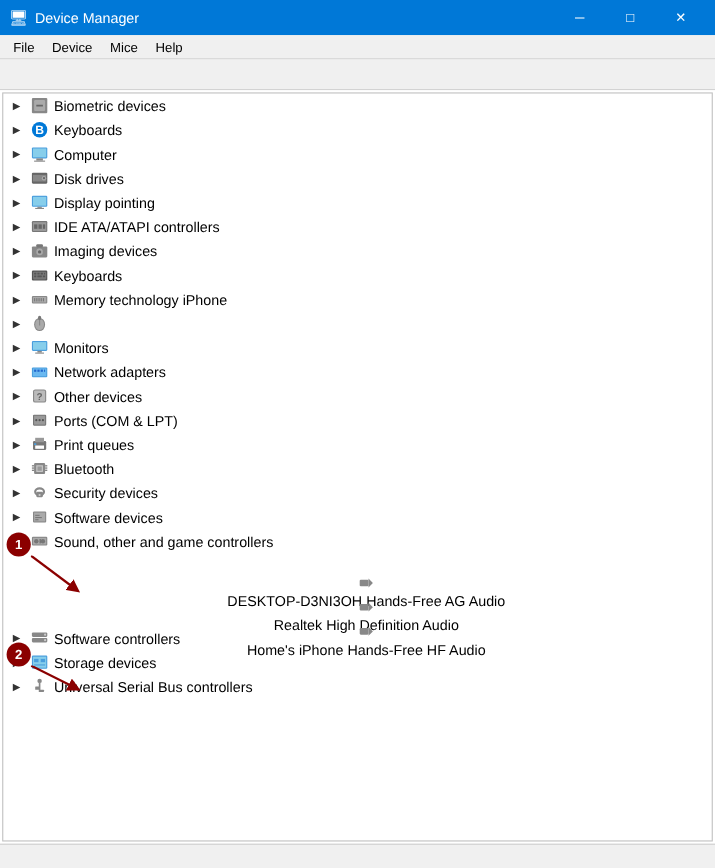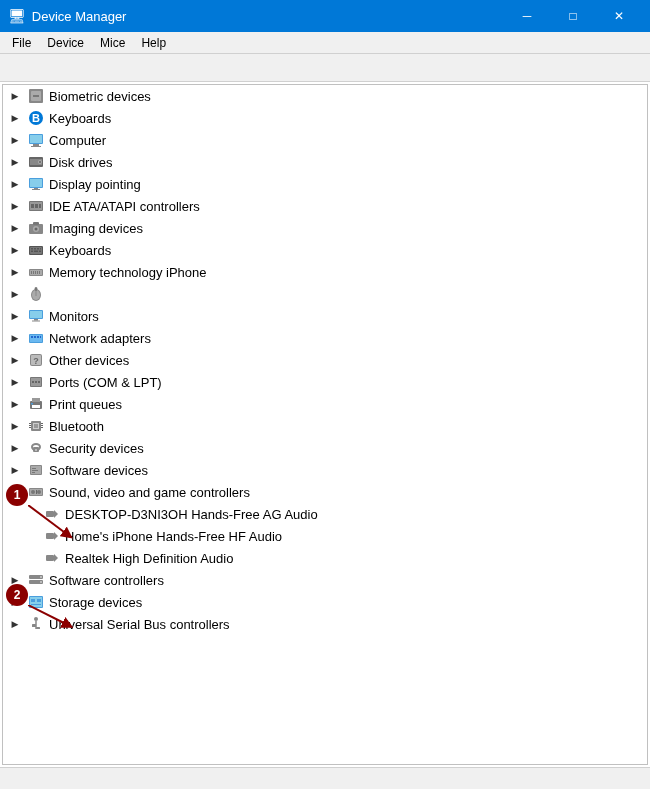--- a/index.html
+++ b/index.html
@@ -82,21 +82,21 @@
 
     .item-icon {
       width: 18px; height: 18px;
       margin: 0 4px;
       display: flex; align-items: center; justify-content: center;
       font-size: 14px; flex-shrink: 0;
     }
 
     .item-label { font-size: 13px; }
 
-    .indent-1 { padding-left: 20px; }
+    .indent-1 { padding-left: 20px; flex-direction: column; }
 
     .status-bar {
       height: 22px;
       background: #f0f0f0;
       border-top: 1px solid #d0d0d0;
       display: flex;
       align-items: center;
       padding: 0 6px;
       font-size: 12px;
     }
@@ -400,21 +400,21 @@
         <span class="chevron expanded">▼</span>
         <span class="item-icon">
           <svg width="16" height="16" viewBox="0 0 16 16">
               <rect x="1" y="4" width="14" height="8" rx="1" fill="#888"></rect>
               <rect x="2" y="5" width="12" height="6" fill="#aaa"></rect>
               <circle cx="5" cy="8" r="2" fill="#777"></circle>
               <circle cx="11" cy="8" r="2" fill="#777"></circle>
               <rect x="8" y="6" width="1" height="4" fill="#666"></rect>
             </svg>
         </span>
-        <span class="item-label">Sound, video and game controllers</span>
+        <span class="item-label">Sound, other and game controllers</span>
       </div>
 
       <div class="tree-item indent-1">
         <span class="chevron" style="visibility:hidden">▶</span>
         <span class="item-icon">
           <svg width="16" height="16" viewBox="0 0 16 16">
               <rect x="2" y="5" width="8" height="6" rx="1" fill="#888"></rect>
               <polygon points="10,4 14,8 10,12" fill="#888"></polygon>
             </svg>
         </span>
@@ -422,32 +422,32 @@
       </div>
 
       <div class="tree-item indent-1">
         <span class="chevron" style="visibility:hidden">▶</span>
         <span class="item-icon">
           <svg width="16" height="16" viewBox="0 0 16 16">
               <rect x="2" y="5" width="8" height="6" rx="1" fill="#888"></rect>
               <polygon points="10,4 14,8 10,12" fill="#888"></polygon>
             </svg>
         </span>
-        <span class="item-label">Home's iPhone Hands-Free HF Audio</span>
+        <span class="item-label">Realtek High Definition Audio</span>
       </div>
 
       <div class="tree-item indent-1">
         <span class="chevron" style="visibility:hidden">▶</span>
         <span class="item-icon">
           <svg width="16" height="16" viewBox="0 0 16 16">
               <rect x="2" y="5" width="8" height="6" rx="1" fill="#888"></rect>
               <polygon points="10,4 14,8 10,12" fill="#888"></polygon>
             </svg>
         </span>
-        <span class="item-label">Realtek High Definition Audio</span>
+        <span class="item-label">Home's iPhone Hands-Free HF Audio</span>
       </div>
 
       <div class="tree-item">
         <span class="chevron">▶</span>
         <span class="item-icon">
           <svg width="16" height="16" viewBox="0 0 16 16">
               <rect x="1" y="3" width="14" height="4" rx="1" fill="#888"></rect>
               <rect x="1" y="8" width="14" height="4" rx="1" fill="#888"></rect>
               <circle cx="13" cy="5" r="1" fill="#ccc"></circle>
               <circle cx="13" cy="10" r="1" fill="#ccc"></circle>

